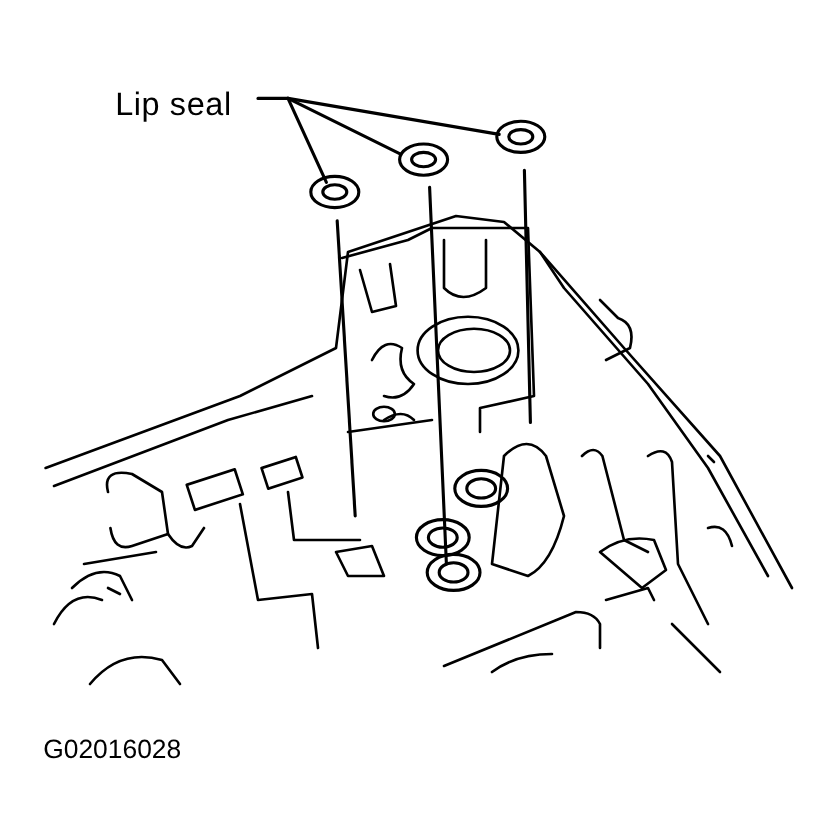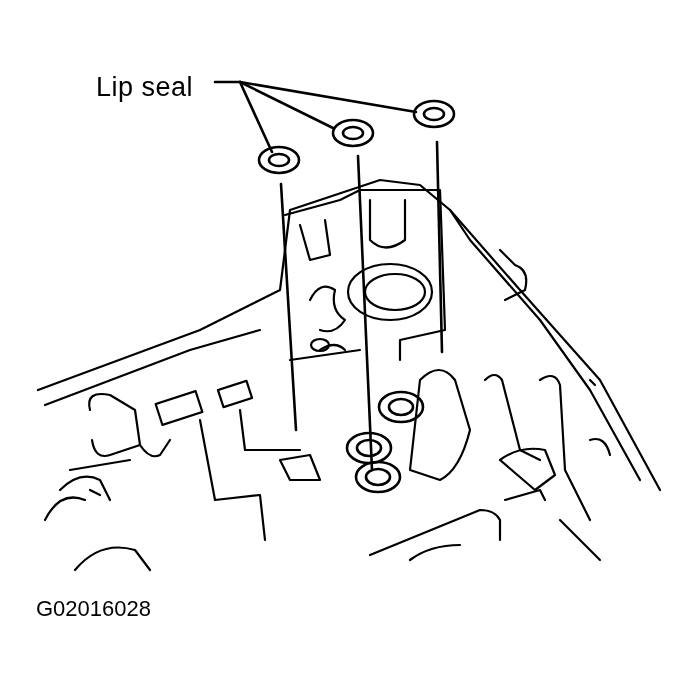--- a/index.html
+++ b/index.html
@@ -1,20 +1,20 @@
 <!DOCTYPE html>
 <html><head>
   <meta charset="utf-8">
   <style>
     html, body { margin: 0; padding: 0; background: #ffffff; }
     .canvas { position: relative; width: 687px; height: 678px; background: #ffffff; overflow: hidden; }
     svg.drawing { position: absolute; left: 0; top: 0; }
     .label { position: absolute; font-family: "Liberation Sans", sans-serif; color: #000; white-space: nowrap; }
     .callout { left: 96px; top: 72px; font-size: 27px; letter-spacing: 0.5px; }
-    .figid { left: 36px; top: 596px; font-size: 22px; }
+    .figid { left: 36px; top: 612px; font-size: 22px; }
   </style>
 </head>
 <body>
 
 <div class="canvas">
   <svg class="drawing" width="687" height="678" viewBox="0 0 687 678" fill="none" stroke="#000" stroke-width="2.6" stroke-linecap="round" stroke-linejoin="round">
 
     <g>
       <path d="M215 82 L240 82"></path>
       <path d="M240 82 L272 152"></path>

